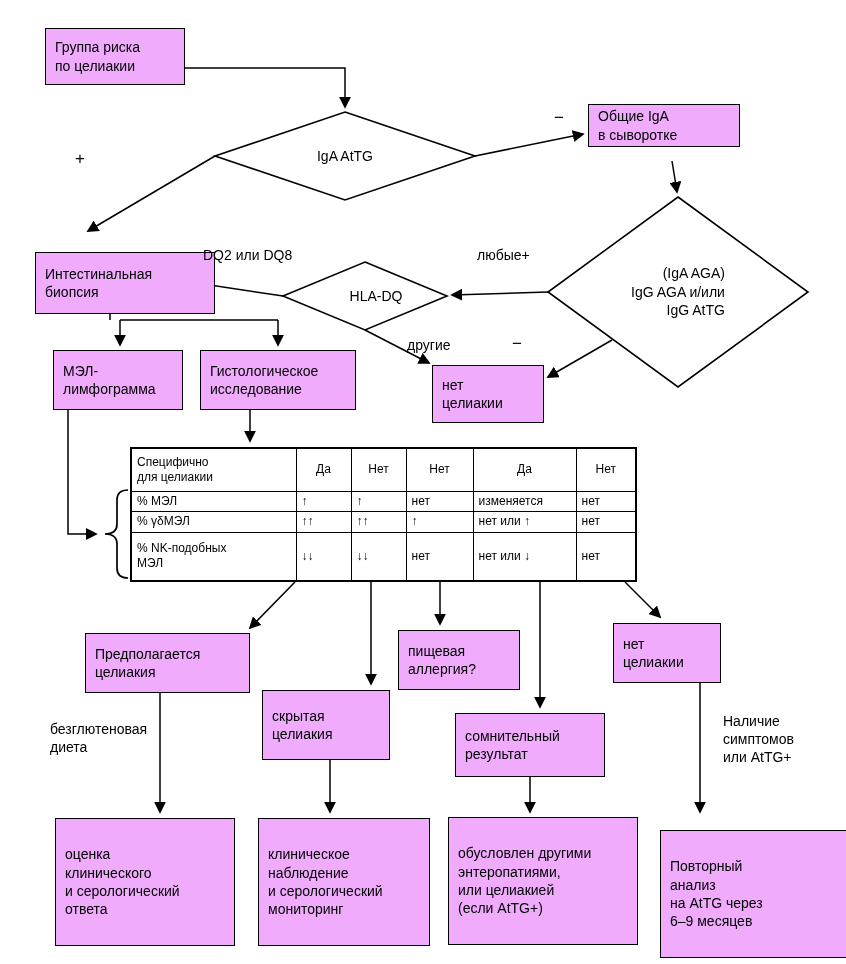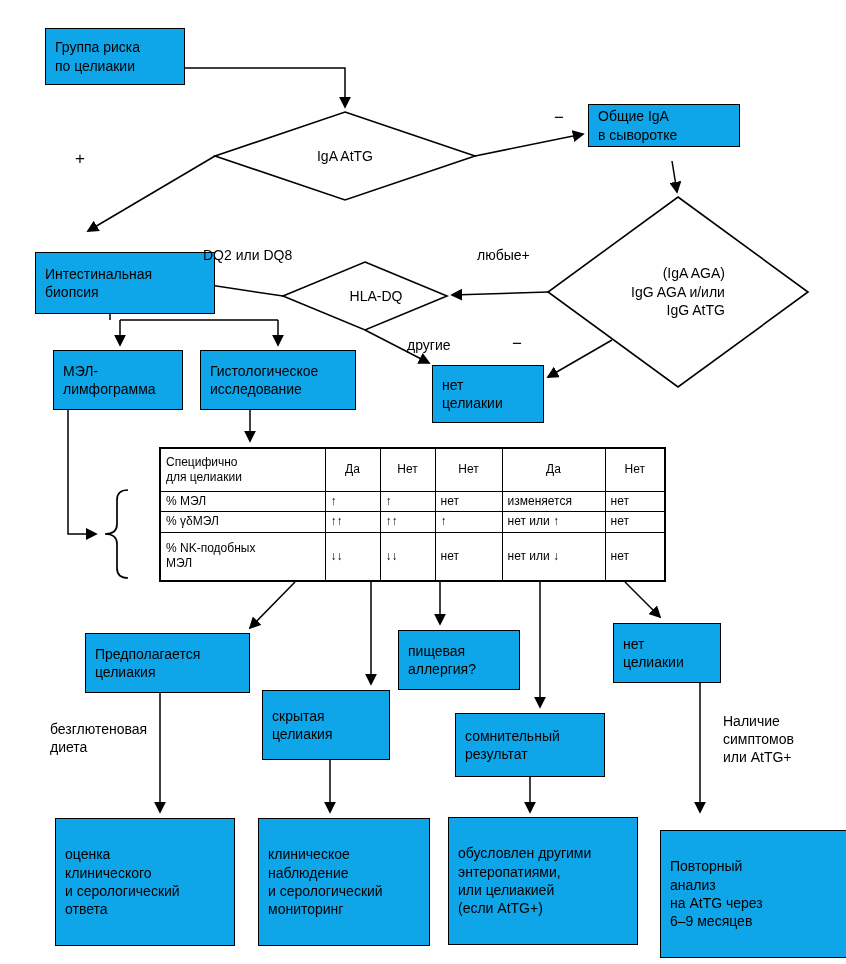--- a/index.html
+++ b/index.html
@@ -1,38 +1,37 @@
 <!DOCTYPE html>
 <html><head>
 <meta charset="utf-8">
 <style>
   * { margin:0; padding:0; box-sizing:border-box; }
   html,body { background:#fff; }
   body { font-family:"Liberation Sans", sans-serif; color:#000; }
   .canvas { position:relative; width:846px; height:964px; background:#fff; overflow:hidden; }
   .wires { position:absolute; left:0; top:0; width:846px; height:964px; }
   .node {
-    position:absolute; border:1.6px solid #000; background:#0ea5e9;
+    position:absolute; border:1.6px solid #000; background:#f0abfc;
     display:flex; align-items:center; padding:4px 9px;
     font-size:14px; line-height:1.32;
   }
   .node .txt { white-space:pre-line; }
   .dlabel {
     position:absolute; display:flex; align-items:center; justify-content:center;
     text-align:center; font-size:14px; line-height:1.32; white-space:pre-line;
     pointer-events:none;
   }
   .dlabel.alignleft { text-align:right; }
   .elabel { position:absolute; font-size:14px; line-height:1.3; white-space:pre-line; }
   .sign { font-size:17px; font-weight:400; }
   table.mel-table {
     position:absolute; left:130px; top:447px;
     border-collapse:collapse; table-layout:fixed; background:#fff;
     border:2px solid #000;
-    margin-left:29px;
   }
   .mel-table th, .mel-table td {
     border:1.4px solid #000; font-size:12px; font-weight:400;
     padding:1px 5px; white-space:pre-line; text-align:left;
     vertical-align:middle; line-height:1.25;
   }
   .mel-table th.c { text-align:center; }
 </style>
 </head>
 <body>

